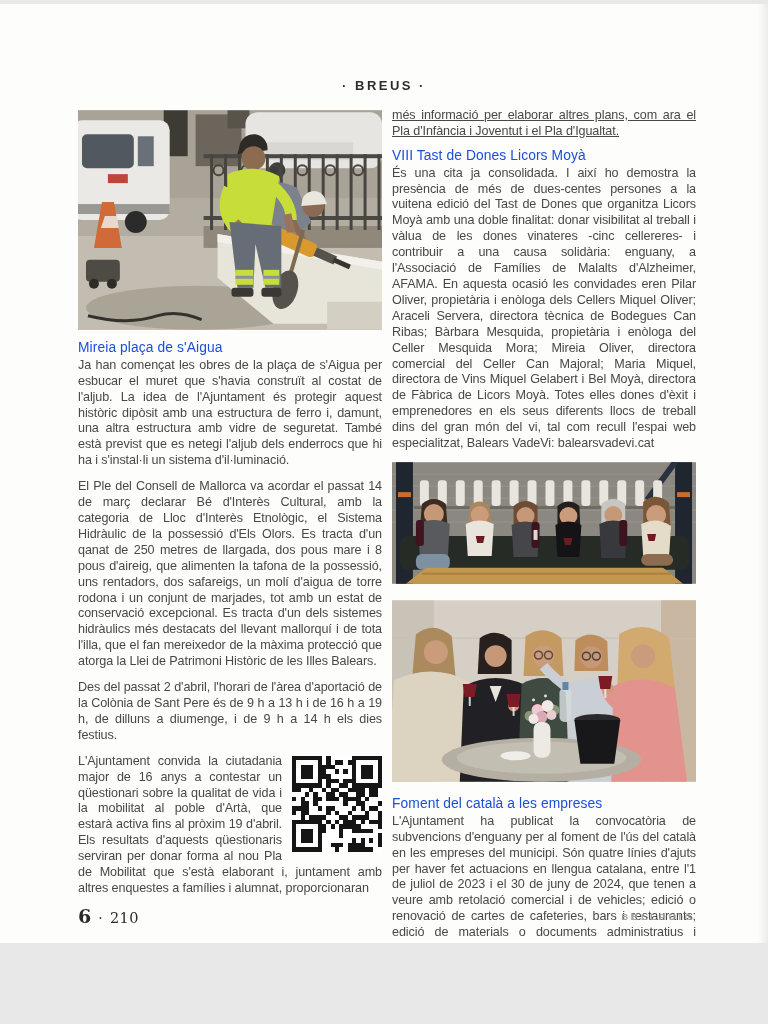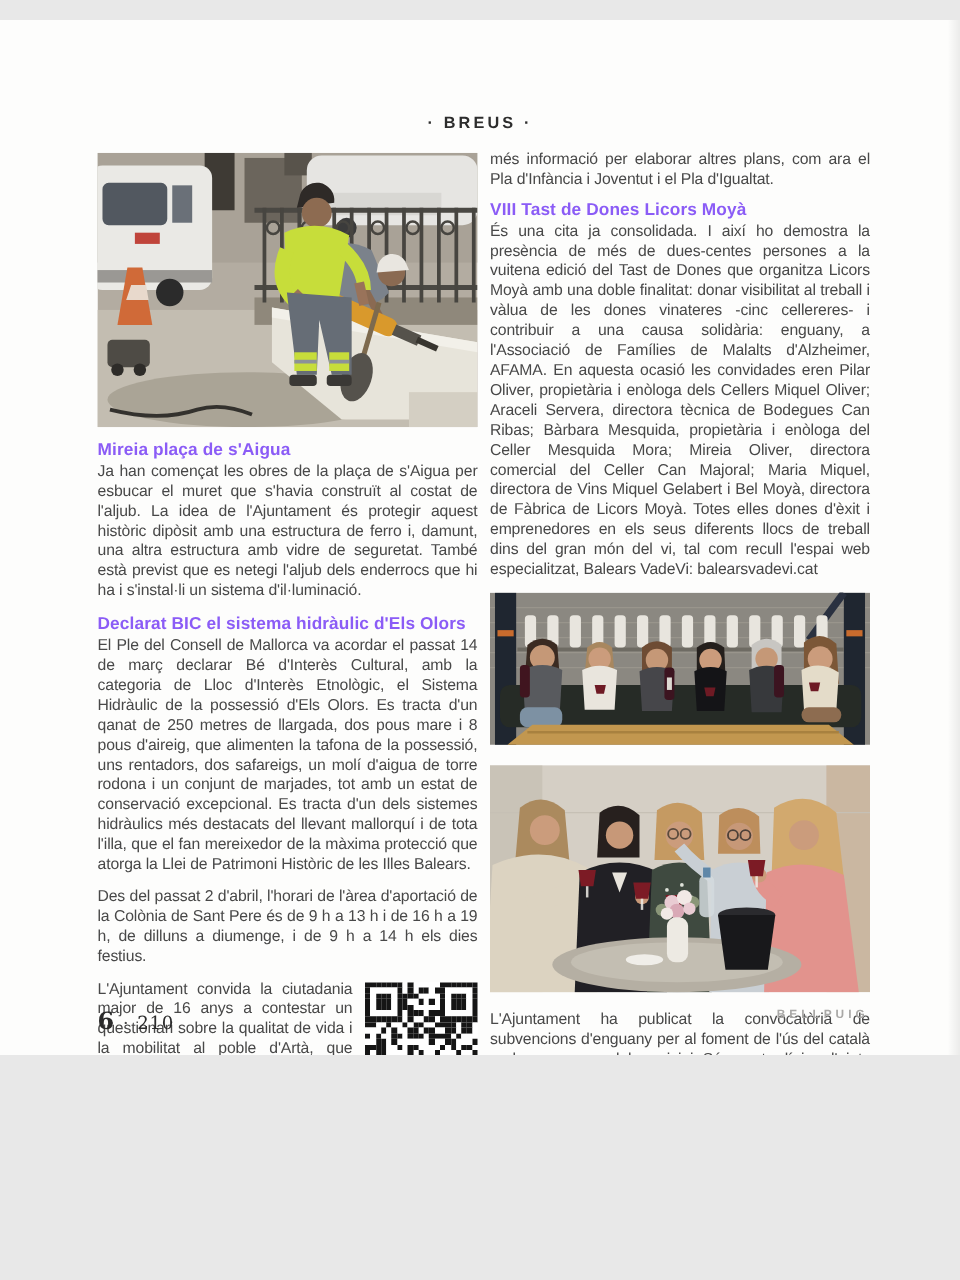--- a/index.html
+++ b/index.html
@@ -1,50 +1,50 @@
 <!DOCTYPE html>
 <html lang="ca"><head>
 <meta charset="utf-8">
 <style>
   html,body{margin:0;padding:0;background:#e8e8e8;}
   .page{
-    position:relative;width:768px;height:828px;margin:16px auto;
+    position:relative;width:768px;height:939px;margin:4px auto;
     background:#fdfdfc;overflow:hidden;
     font-family:"Liberation Sans",sans-serif;color:#474747;
   }
   .page::after{content:"";position:absolute;top:0;right:0;width:10px;height:100%;
     background:linear-gradient(to left,rgba(0,0,0,.07),rgba(0,0,0,0));pointer-events:none;}
   .breus{
     position:absolute;top:74px;left:0;width:100%;text-align:center;
     font-weight:bold;font-size:13px;letter-spacing:2.5px;color:#2d2d2d;
   }
   .columns{position:absolute;top:100px;left:78px;display:flex;gap:10px;}
   .col{width:304px;}
   .photo{display:block;margin:0 0 10px 0;}
   .photoA{margin-top:6px;}
   h3.sec{
-    font-size:13.8px;font-weight:bold;color:#8b5cf6;margin:0 0 2px 0;
+    font-size:13.8px;font-weight:normal;color:#1d4ed8;margin:0 0 2px 0;
     letter-spacing:.1px;line-height:1.15;
   }
   p.body{
     margin:0 0 10px 0;font-size:12.6px;line-height:15.9px;text-align:justify;
     color:#484848;letter-spacing:-.1px;
   }
-  p.cont{margin-top:4px;margin-bottom:8px;}
+  p.cont{margin-top:4px;margin-bottom:8px;text-decoration:underline;}
   .qr{
     float:right;width:90px;height:96px;margin:2px 0 6px 10px;
     display:grid;grid-template-columns:repeat(21,1fr);grid-template-rows:repeat(21,1fr);
     background:#fff;
   }
   .qc{background:#fff}.qc.b{background:#151515}
   .photoB{margin:6px 0 16px 0;}
   .photoC{margin:0 0 14px 0;}
   .footer{
     position:absolute;left:78px;right:73px;bottom:16px;
-    display:flex;justify-content:space-between;align-items:flex-start;
+    display:flex;justify-content:space-between;align-items:center;
   }
   .folio{font-family:"DejaVu Serif",serif;color:#2a2a2a;}
   .folio .num{font-weight:bold;font-size:19px;}
   .folio .sep{font-size:14px;color:#444;margin:0 2px;}
   .folio .issue{font-size:14.5px;letter-spacing:.5px;}
   .brand{
     font-size:9.5px;letter-spacing:3.2px;color:#a9a8a6;font-weight:700;
   }
 </style>
 </head>
@@ -146,21 +146,20 @@
           <rect x="158" y="166" width="18" height="3" fill="#8c9199"></rect>
           <rect x="186" y="166" width="16" height="3" fill="#8c9199"></rect>
           <rect x="154" y="178" width="22" height="9" rx="3" fill="#3a3835"></rect>
           <rect x="184" y="178" width="20" height="9" rx="3" fill="#3a3835"></rect>
         </g>
       </svg>
 
       <h3 class="sec">Mireia plaça de s'Aigua</h3>
       <p class="body">Ja han començat les obres de la plaça de s'Aigua per esbucar el muret que s'havia construït al costat de l'aljub. La idea de l'Ajuntament és protegir aquest històric dipòsit amb una estructura de ferro i, damunt, una altra estructura amb vidre de seguretat. També està previst que es netegi l'aljub dels enderrocs que hi ha i s'instal·li un sistema d'il·luminació.</p>
 
-      <h3 class="sec">Declarat BIC el sistema hidràulic d'Els Olors</h3>
       <p class="body">El Ple del Consell de Mallorca va acordar el passat 14 de març declarar Bé d'Interès Cultural, amb la categoria de Lloc d'Interès Etnològic, el Sistema Hidràulic de la possessió d'Els Olors. Es tracta d'un qanat de 250 metres de llargada, dos pous mare i 8 pous d'aireig, que alimenten la tafona de la possessió, uns rentadors, dos safareigs, un molí d'aigua de torre rodona i un conjunt de marjades, tot amb un estat de conservació excepcional. Es tracta d'un dels sistemes hidràulics més destacats del llevant mallorquí i de tota l'illa, que el fan mereixedor de la màxima protecció que atorga la Llei de Patrimoni Històric de les Illes Balears.</p>
 
       <p class="body">Des del passat 2 d'abril, l'horari de l'àrea d'aportació de la Colònia de Sant Pere és de 9 h a 13 h i de 16 h a 19 h, de dilluns a diumenge, i de 9 h a 14 h els dies festius.</p>
 
       <div>
         <div class="qr">
             <div class="qc b"></div>
             <div class="qc b"></div>
             <div class="qc b"></div>
             <div class="qc b"></div>
@@ -761,20 +760,21 @@
             <circle cx="146" cy="110" r="6" fill="#e9ccd3"></circle>
               <circle cx="156" cy="106" r="6" fill="#f2e9e6"></circle>
             <circle cx="150" cy="117" r="6" fill="#d9a9b6"></circle>
               <circle cx="160" cy="115" r="5" fill="#e9ccd3"></circle>
             <circle cx="142" cy="119" r="5" fill="#f2e9e6"></circle>
             <rect x="142" y="122" width="17" height="36" rx="7" fill="#edeae3"></rect>
           </g>
         </g>
       </svg>
 
+      <h3 class="sec">Foment del català a les empreses</h3>
       <p class="body">L'Ajuntament ha publicat la convocatòria de subvencions d'enguany per al foment de l'ús del català en les empreses del municipi. Són quatre línies d'ajuts per haver fet actuacions en llengua catalana, entre l'1 de juliol de 2023 i el 30 de juny de 2024, que tenen a veure amb retolació comercial i de vehicles; edició o renovació de cartes de cafeteries, bars i restaurants; edició de materials o documents administratius i publici-</p>
     </div>
   </div>
 
   <div class="footer">
     <div class="folio">
       <span class="num">6</span>
       <span class="sep">·</span>
       <span class="issue">210</span>
     </div>

